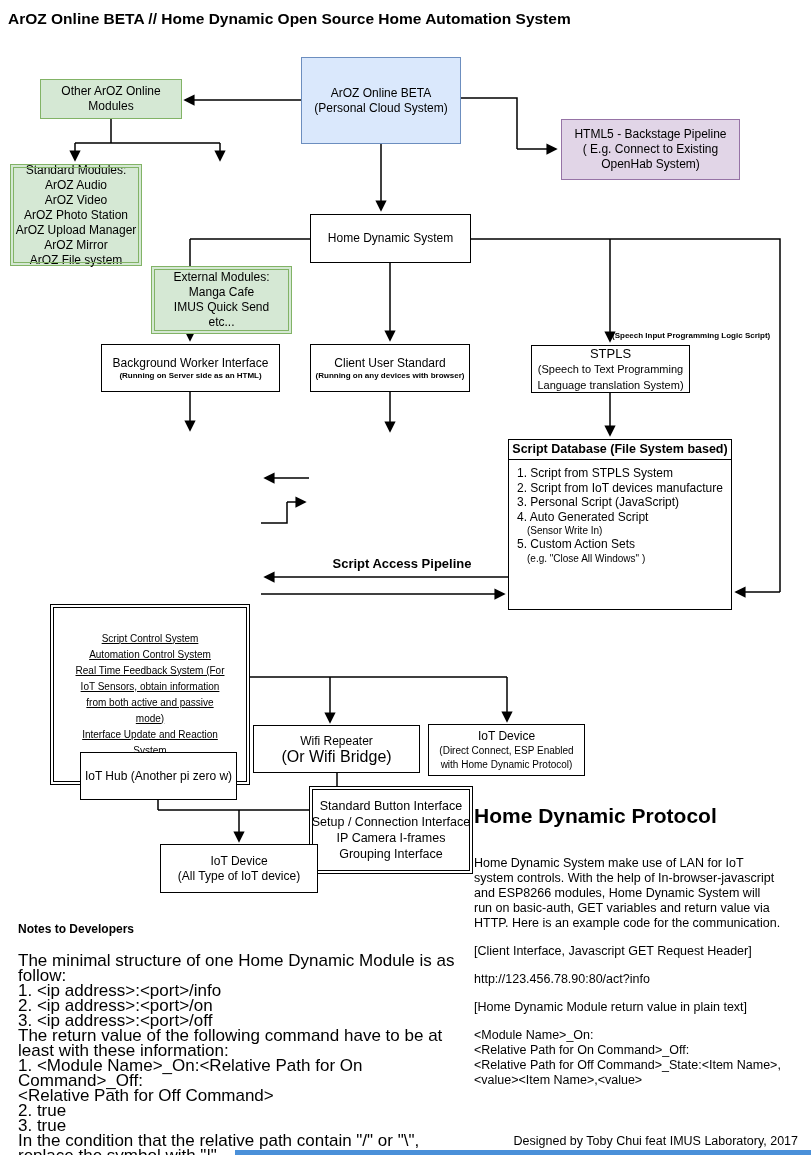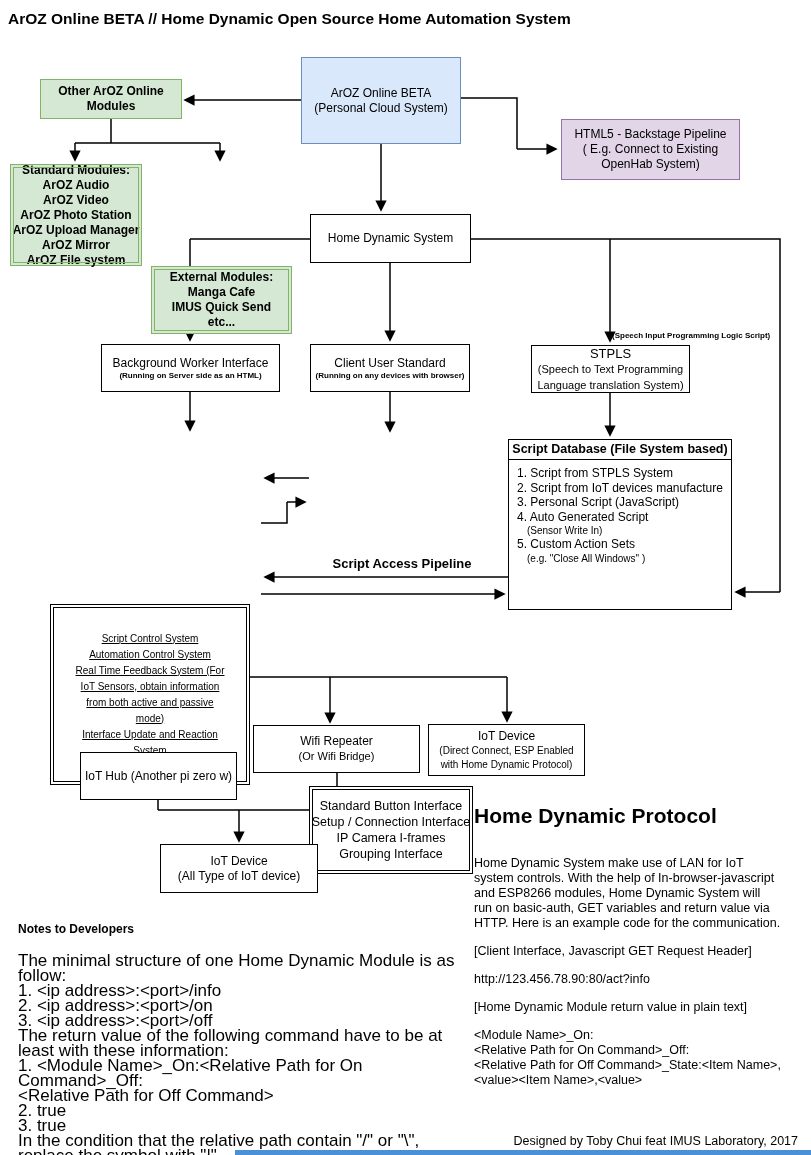--- a/index.html
+++ b/index.html
@@ -10,21 +10,21 @@
   }
   html,body{margin:0;padding:0;background:#fff;}
   body{font-family:"Liberation Sans","DejaVu Sans",sans-serif;color:#000;}
   #canvas{position:relative;width:811px;height:1155px;background:#fff;overflow:hidden;}
   #connectors{position:absolute;left:0;top:0;z-index:0;}
   .node{position:absolute;z-index:1;box-sizing:border-box;display:flex;flex-direction:column;
         align-items:center;justify-content:center;text-align:center;background:#fff;
         border:1.5px solid var(--box-border);font-size:12px;line-height:15px;white-space:pre-line;}
   .node .main{white-space:pre-line;}
   .node .sub{white-space:pre-line;}
-  .green{background:var(--green-fill);border:1px solid var(--green-border);font-weight:bold;}
+  .green{background:var(--green-fill);border:1px solid var(--green-border);}
   .blue{background:var(--blue-fill);border:1px solid var(--blue-border);}
   .purple{background:var(--purple-fill);border:1px solid var(--purple-border);}
   .dbl{position:relative;}
   .dbl::after{content:"";position:absolute;inset:2px;border:1px solid var(--dbl-color,#000);pointer-events:none;}
   .green.dbl{--dbl-color:var(--green-border);}
   .tiny-bold{font-size:8px;font-weight:bold;line-height:10px;}
   #title{position:absolute;left:8px;top:10px;font-size:15.5px;font-weight:bold;z-index:1;}
   #stpls-note{position:absolute;left:612px;top:331px;font-size:8px;font-weight:bold;z-index:1;}
   #pipeline-label{position:absolute;left:322px;top:556px;width:160px;text-align:center;
                   font-size:13px;font-weight:bold;z-index:1;}
@@ -181,21 +181,21 @@
   </div>
 
   <div id="pipeline-label">Script Access Pipeline</div>
 
   <div class="node" style="left:80px;top:752px;width:157px;height:48px;">
     <span class="main">IoT Hub (Another pi zero w)</span>
   </div>
 
   <div class="node" style="left:253px;top:725px;width:167px;height:48px;">
     <span class="main">Wifi Repeater</span>
-    <span class="sub" style="font-size:11px;">(Or Wifi Bridge)</span>
+    <span class="sub" style="font-size:16px;">(Or Wifi Bridge)</span>
   </div>
 
   <div class="node" style="left:428px;top:724px;width:157px;height:52px;">
     <span class="main">IoT Device</span>
     <span class="sub" style="font-size:10px;line-height:14px;">(Direct Connect, ESP Enabled
 with Home Dynamic Protocol)</span>
   </div>
 
   <div class="node" style="left:160px;top:844px;width:158px;height:49px;">
     <span class="main">IoT Device

